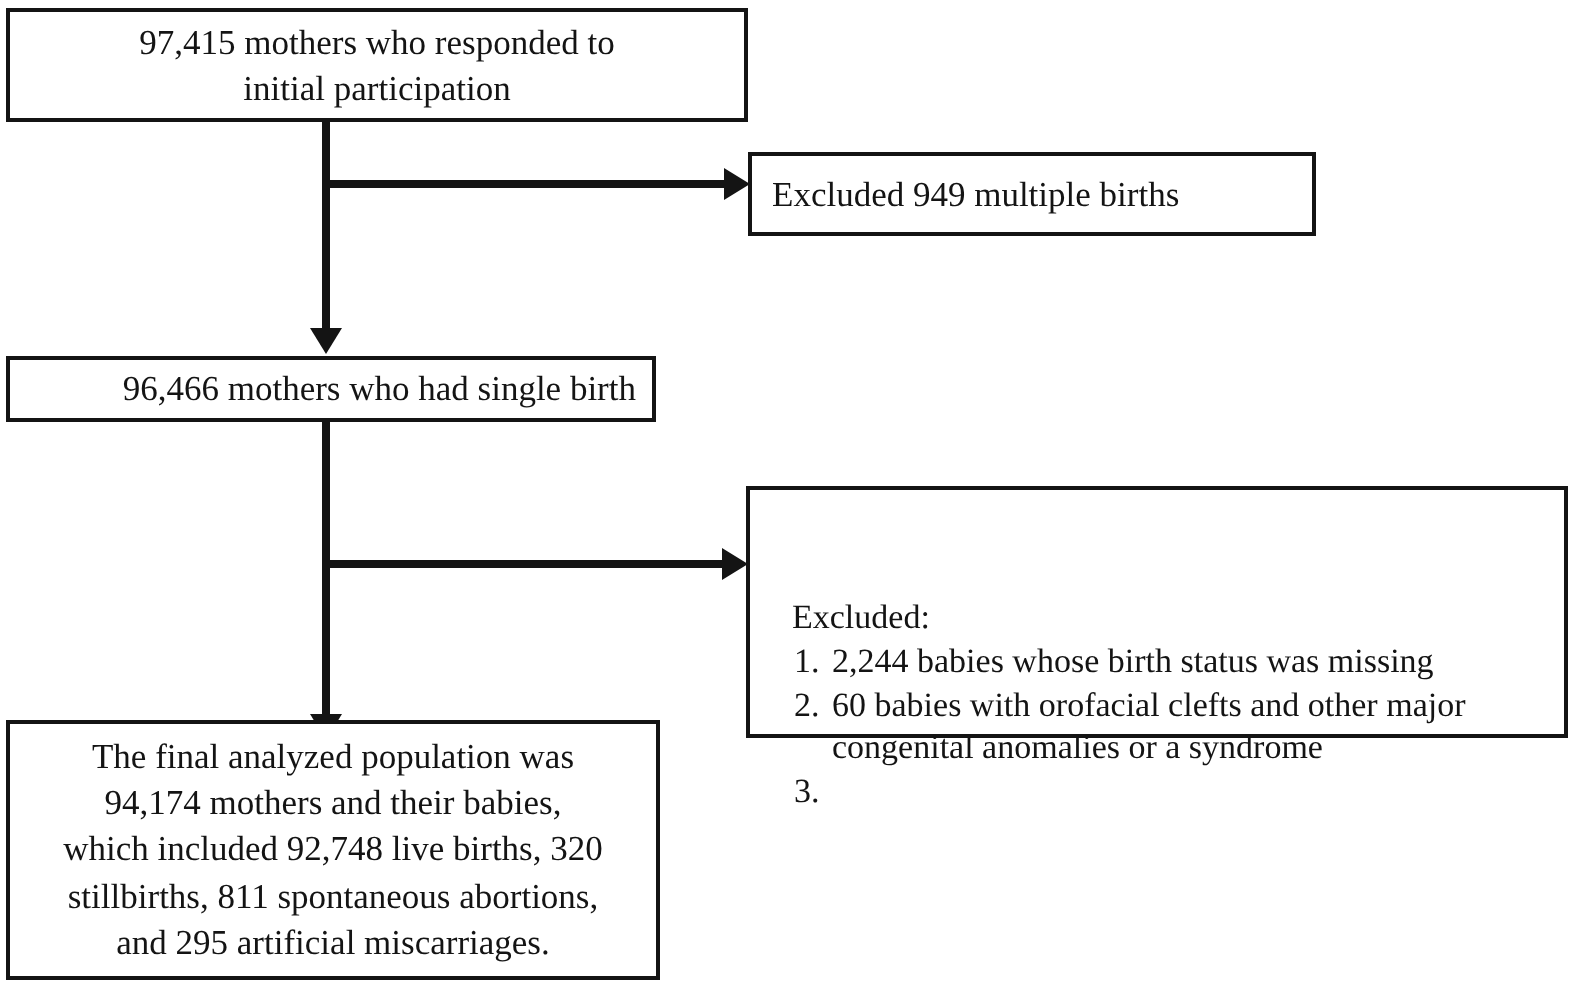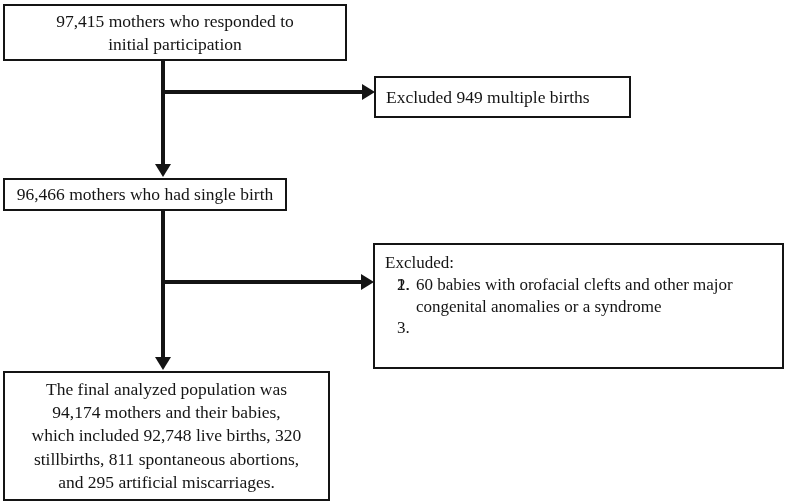--- a/index.html
+++ b/index.html
@@ -34,65 +34,67 @@
     text-align: center;
   }
   .left-text {
     text-align: left;
   }
 
   
   #box-initial {
     left: 3px;
     top: 4px;
-    width: 344px;
+    width: 371px;
     height: 57px;
     justify-content: center;
   }
   #box-initial .node-text {
     font-size: 17.5px;
     padding: 0 8px;
   }
 
   
   #box-excluded-multiple {
     left: 374px;
     top: 76px;
-    width: 257px;
+    width: 284px;
     height: 42px;
   }
   #box-excluded-multiple .node-text {
     font-size: 17.5px;
     padding: 0 10px;
   }
 
   
   #box-single-birth {
     left: 3px;
     top: 178px;
-    width: 284px;
+    width: 325px;
     height: 33px;
+    align-items: flex-end;
   }
   #box-single-birth .node-text {
     font-size: 17.5px;
     padding: 0 8px;
   }
 
   
   #box-exclusion-list {
     left: 373px;
     top: 243px;
     width: 411px;
     height: 126px;
     justify-content: flex-start;
   }
   #box-exclusion-list .excl-head {
     font-size: 17px;
-    padding: 7px 0 0 10px;
+    padding: 7px 0 0 21px;
     line-height: 1.28;
+    margin-top: 46px;
   }
   .excl-list {
     list-style: none;
     margin: 0;
     padding: 0 6px 0 22px;
   }
   .excl-list li {
     font-size: 17px;
     line-height: 1.28;
     position: relative;
@@ -100,21 +102,21 @@
   }
   .excl-list li .num {
     position: absolute;
     left: 0;
     top: 0;
   }
 
   
   #box-final {
     left: 3px;
-    top: 371px;
+    top: 360px;
     width: 327px;
     height: 130px;
   }
   #box-final .node-text {
     font-size: 17.5px;
     padding: 0 6px;
     line-height: 1.33;
   }
 
   
@@ -203,21 +205,21 @@
   </div>
 
   <div class="conn v-trunk-2"></div>
   <div class="conn h-branch-2"></div>
   <div class="arrow-right" id="arrow-to-exclusion-list"></div>
   <div class="arrow-down" id="arrow-to-final"></div>
 
   <div class="node-box" id="box-exclusion-list">
     <span class="excl-head">Excluded:</span>
     <ul class="excl-list" id="exclusion-items">
-        <li><span class="num">1.</span></li>
+        <li><span class="num">1.</span><span>2,244 babies whose birth status was missing</span></li>
         <li><span class="num">2.</span><span>60 babies with orofacial clefts and other major congenital anomalies or a syndrome</span></li>
         <li><span class="num">3.</span></li>
       </ul>
   </div>
 
   <div class="node-box" id="box-final">
     <span class="node-text center-text">The final analyzed population was
 94,174 mothers and their babies,
 which included 92,748 live births, 320
 stillbirths, 811 spontaneous abortions,

